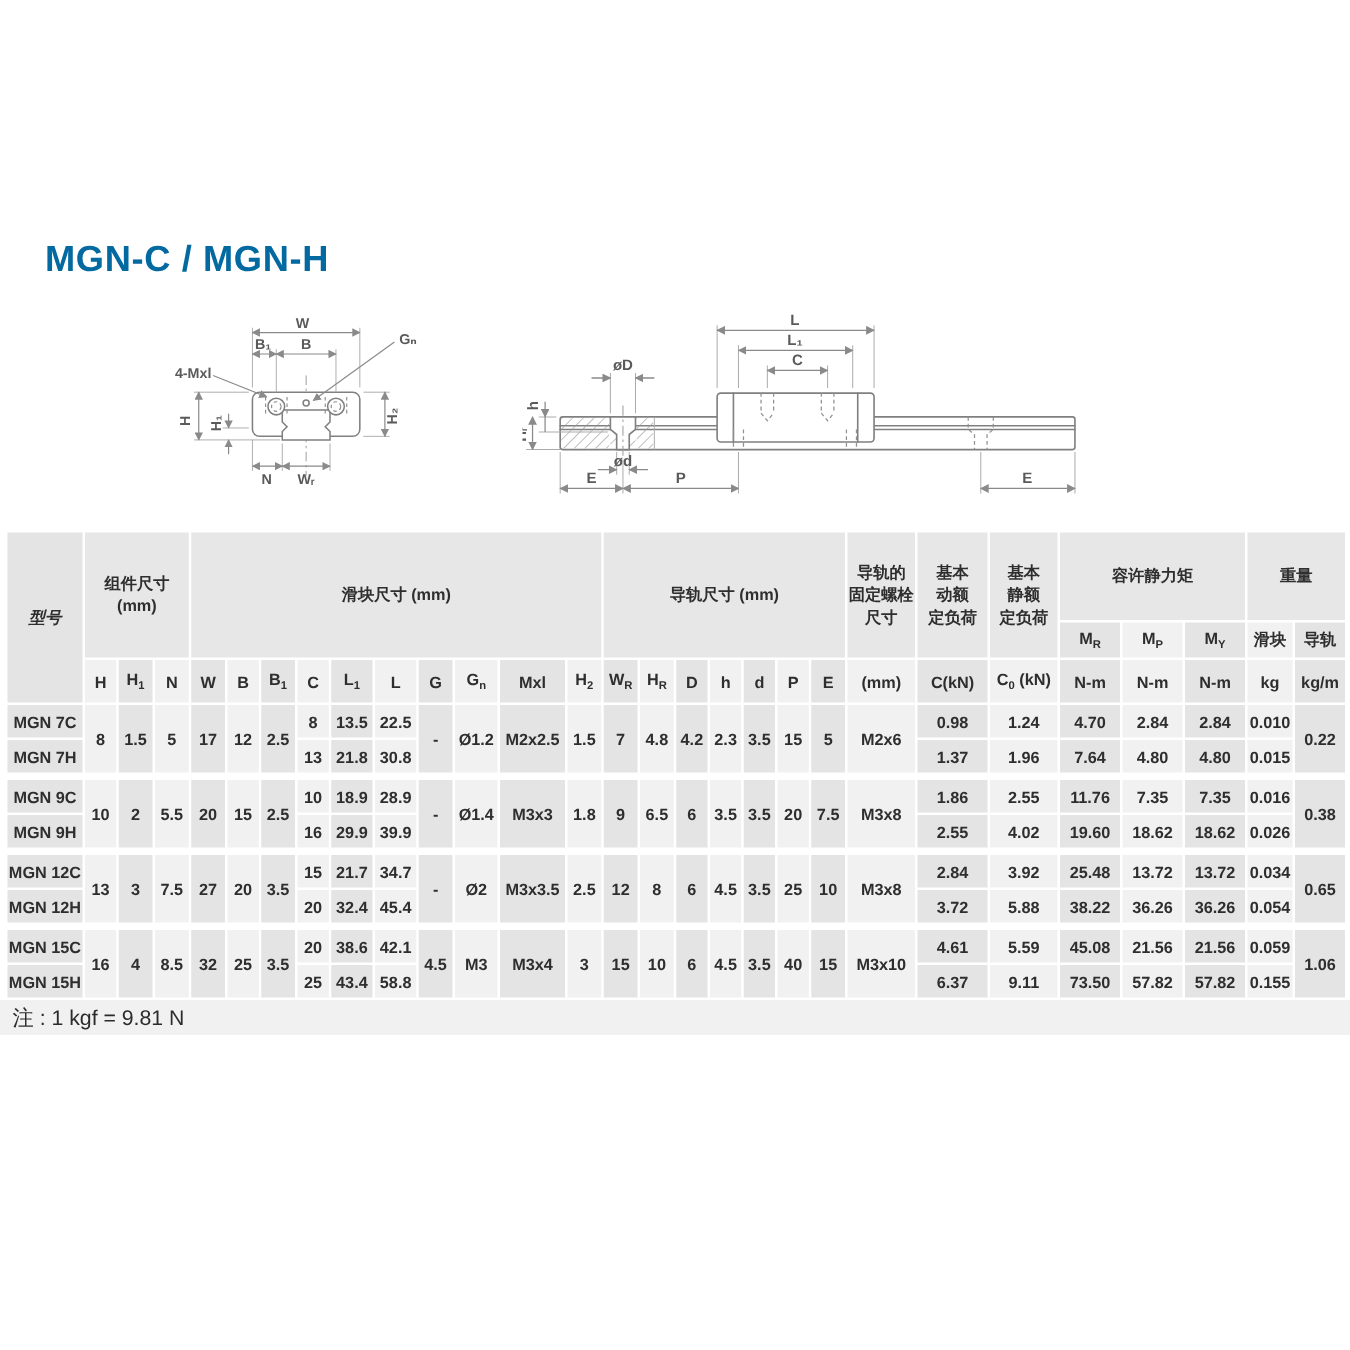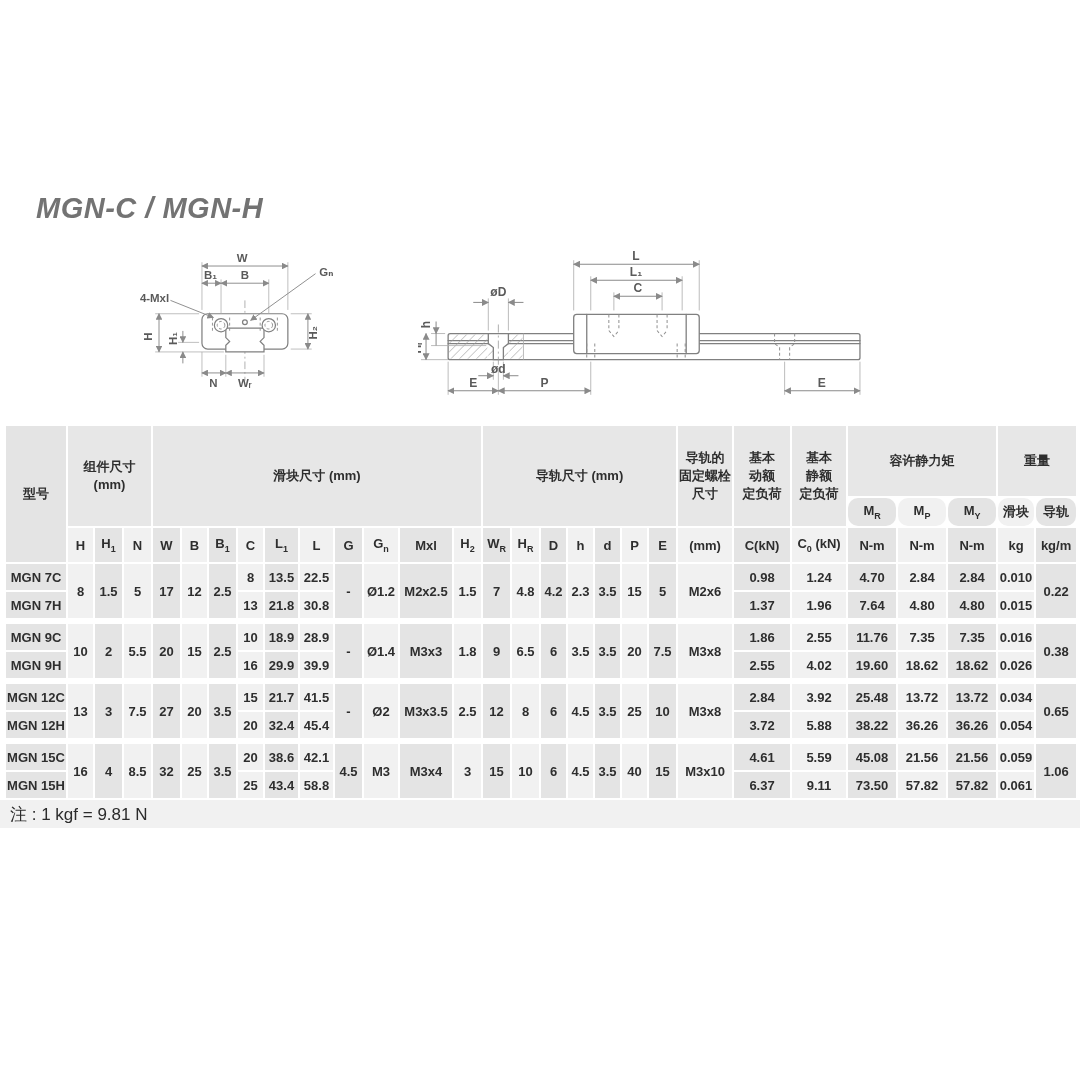--- a/index.html
+++ b/index.html
@@ -1,40 +1,40 @@
 <!DOCTYPE html>
 <html><head>
 <meta charset="utf-8">
 <style>
   html,body{margin:0;padding:0;background:#fff;}
   .page{position:relative;width:1080px;height:1080px;background:#ffffff;overflow:hidden;
         font-family:"Liberation Sans","DejaVu Sans",sans-serif;color:#2e2e2e;}
   .title{position:absolute;left:36px;top:192px;font-size:29px;font-weight:700;
-         letter-spacing:.5px;color:#737373;font-style:italic;}
+         letter-spacing:.5px;color:#0369a1;}
   .diag{position:absolute;}
   #diag1{left:138px;top:248px;}
   #diag2{left:418px;top:246px;}
   svg text{font-family:"Liberation Sans","DejaVu Sans",sans-serif;font-size:12px;
            font-weight:600;fill:#5a5a5a;}
   .geo{stroke:#808080;stroke-width:1.3;fill:none;stroke-linecap:round;}
   .geof{stroke:#808080;stroke-width:1.3;fill:#ffffff;}
   .dash{stroke:#909090;stroke-width:1;fill:none;stroke-dasharray:3 2.4;}
   .cl{stroke:#9a9a9a;stroke-width:.8;fill:none;stroke-dasharray:8 3 2 3;}
   .dim{stroke:#8a8a8a;stroke-width:1;fill:none;}
   .ext{stroke:#ababab;stroke-width:.8;fill:none;}
   .spec-wrap{position:absolute;left:4px;top:424px;width:1072px;}
   table.spec{border-collapse:separate;border-spacing:2px;table-layout:fixed;width:1072px;}
   table.spec th,table.spec td{padding:0;text-align:center;vertical-align:middle;
         font-size:13px;font-weight:600;color:#2e2e2e;overflow:hidden;}
   .s0{background:#e4e4e4;}
   .s1{background:#f1f1f1;}
   .ghead{background:#e7e7e7;font-weight:700;font-size:14px;white-space:pre-line;line-height:1.4;}
-  th.modelhead{text-align:left;padding-left:8px;font-size:14px;font-weight:700;}
+  th.modelhead{text-align:left;padding-left:8px;font-size:14px;font-weight:700;font-style:italic;}
   tr.rowA th{height:70px;}
-  tr.rowB th{height:28px;font-size:13px;border-radius:10px;}
+  tr.rowB th{height:28px;font-size:13px;}
   tr.rowC th{height:34px;font-size:13px;font-weight:700;}
   tbody td{height:26px;}
   td.model{text-align:left;padding-left:8px;font-weight:700;margin-left:40px;}
   td.gap{height:2px;background:transparent;}
   sub{font-size:9px;}
   .note-band{position:absolute;left:0;top:800px;width:1080px;height:28px;background:#f1f1f1;}
   .note{position:absolute;left:10px;top:803px;font-size:17px;font-weight:500;color:#2b2b2b;}
 </style>
 </head>
 <body>
@@ -389,21 +389,21 @@
           <tr>
             <td class="s0 model">MGN 12C</td>
             <td class="s1" rowspan="2">13</td>
             <td class="s0" rowspan="2">3</td>
             <td class="s1" rowspan="2">7.5</td>
             <td class="s0" rowspan="2">27</td>
             <td class="s1" rowspan="2">20</td>
             <td class="s0" rowspan="2">3.5</td>
             <td class="s1">15</td>
             <td class="s0">21.7</td>
-            <td class="s1">41.5</td>
+            <td class="s1">34.7</td>
             <td class="s0" rowspan="2">-</td>
             <td class="s1" rowspan="2">Ø2</td>
             <td class="s0" rowspan="2">M3x3.5</td>
             <td class="s1" rowspan="2">2.5</td>
             <td class="s0" rowspan="2">12</td>
             <td class="s1" rowspan="2">8</td>
             <td class="s0" rowspan="2">6</td>
             <td class="s1" rowspan="2">4.5</td>
             <td class="s0" rowspan="2">3.5</td>
             <td class="s1" rowspan="2">25</td>
@@ -466,21 +466,21 @@
           <tr>
             <td class="s0 model">MGN 15H</td>
             <td class="s1">25</td>
             <td class="s0">43.4</td>
             <td class="s1">58.8</td>
             <td class="s0">6.37</td>
             <td class="s1">9.11</td>
             <td class="s0">73.50</td>
             <td class="s1">57.82</td>
             <td class="s0">57.82</td>
-            <td class="s1">0.061</td>
+            <td class="s1">0.155</td>
           </tr>
         </tbody>
     </table>
   </div>
 
   <div class="note-band"></div>
   <div class="note">注 : 1 kgf = 9.81 N</div>
 
 </div>
 

